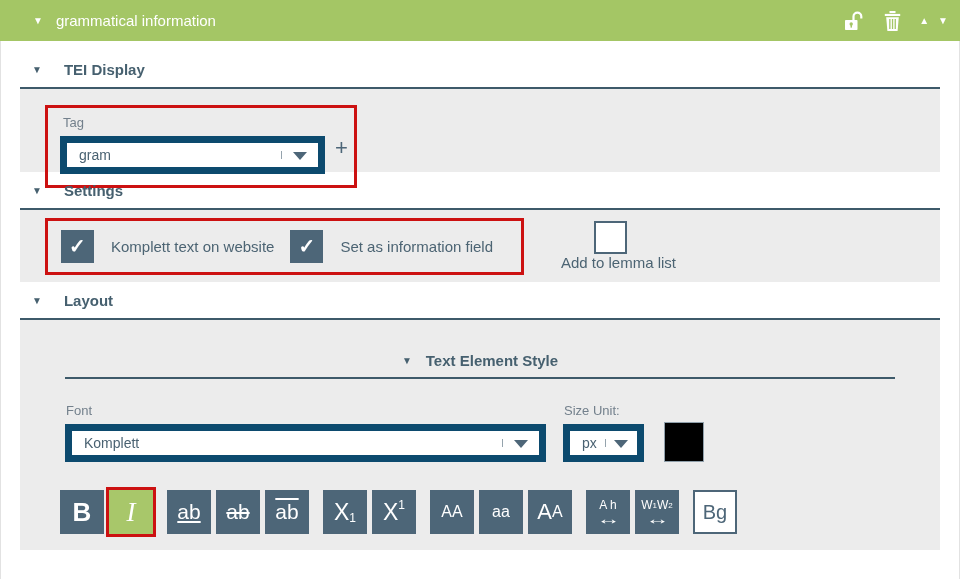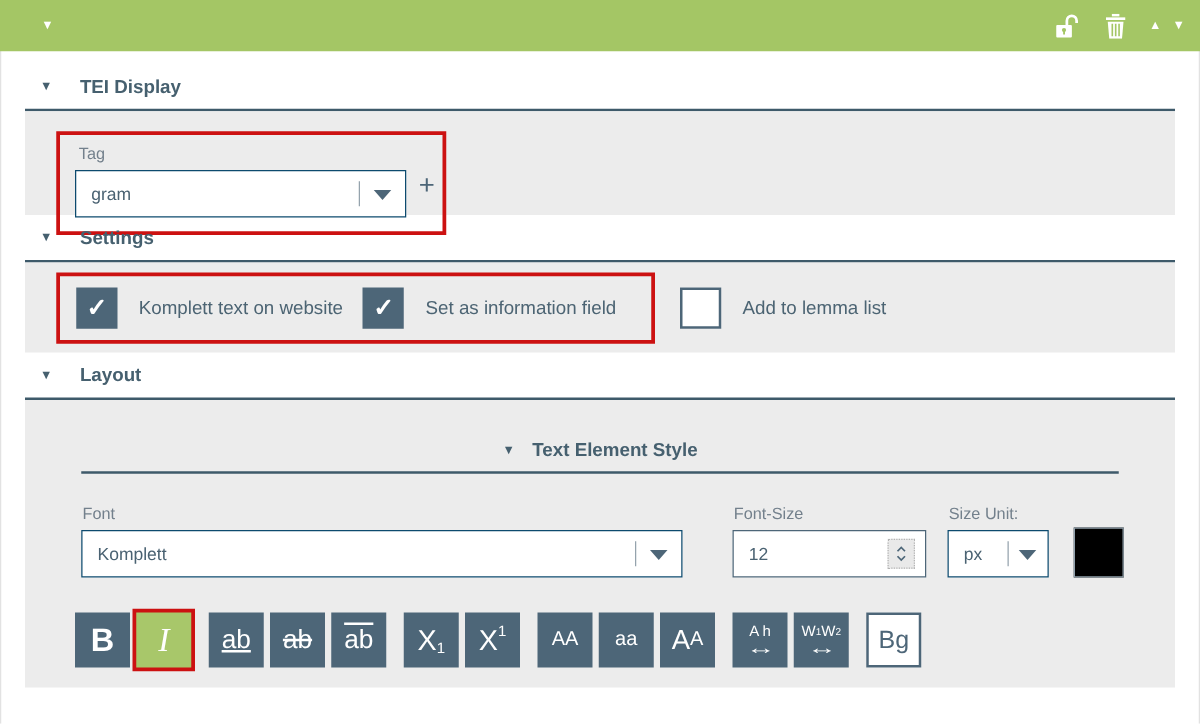--- a/index.html
+++ b/index.html
@@ -26,41 +26,41 @@
   .tri { font-size:10px; line-height:10px; margin-left:12px; margin-right:22px; color:#46606f; }
   .panel { background:#ececec; }
 
   
   .tei-panel { height:83px; padding:16px 0 0 25px; }
   .red-box { border:3px solid #cc1111; }
   .tag-red { display:inline-block; padding:7px 6px 11px 12px; }
   .field-label { font-size:13px; color:#73808c; }
   .tag-red .field-label { margin:0 0 6px 3px; }
   .tag-row { display:flex; align-items:flex-start; }
-  .select { background:#fff; border:1px solid #0c4a6e; height:38px; position:relative; display:flex;
+  .select { background:#fff; border:7px solid #0c4a6e; height:38px; position:relative; display:flex;
             align-items:center; color:#4a6272; font-size:14px; cursor:pointer; }
   .select .val { padding-left:12px; }
   .select .sep { position:absolute; right:36px; top:8px; bottom:8px; width:1px; background:#95a3ad; }
   .select .arrow { position:absolute; right:11px; top:50%; margin-top:-3px; width:0; height:0;
                    border-left:7px solid transparent; border-right:7px solid transparent; border-top:8px solid #4d6678; }
   .tag-select { width:265px; }
   .plus-btn { font-size:22px; line-height:20px; color:#4d6678; margin-left:10px; margin-top:2px;
               background:none; border:none; cursor:pointer; font-family:inherit; }
 
   
   .settings-panel { height:72px; display:flex; align-items:center; padding-left:25px; }
   .settings-red { display:flex; align-items:center; padding:9px 28px 9px 13px; }
   .cb-group { display:flex; align-items:center; cursor:pointer; }
   .cb { width:33px; height:33px; flex:0 0 33px; }
   .cb.checked { background:#4d6678; color:#fff; display:flex; align-items:center; justify-content:center;
                 font-size:20px; font-weight:bold; }
   .cb.unchecked { background:#fff; border:2px solid #4d6678; }
   .cb-label { margin-left:17px; font-size:15px; color:#4c6473; white-space:nowrap; }
   .cb-gap { margin-left:16px; }
-  .cb-outside { margin-left:20px; }
+  .cb-outside { margin-left:20px;flex-direction:column; }
 
   
   .layout-panel { height:230px; padding-top:32px; }
   .sub-head { display:flex; justify-content:center; align-items:center; color:#46606f;
               font-weight:bold; font-size:15px; cursor:pointer; }
   .sub-head .tri { margin:0 14px 0 0; }
   .sub-underline { margin:8px 45px 0; border-bottom:2px solid #3e5a6a; }
   .controls-row { display:flex; align-items:flex-end; margin:24px 0 0 45px; }
   .ctl { display:flex; flex-direction:column; }
   .ctl .field-label { margin-bottom:6px; margin-left:1px; }
@@ -102,20 +102,21 @@
   .fbtn-spacing .harrow { font-size:15px; line-height:13px; transform:scaleX(1.6); }
   .fbtn-bg { background:#fff; border:2px solid #4d6678; color:#4d6678; font-size:20px; }
 </style>
 </head>
 <body>
 
 <div class="page">
 
   <div class="green-header">
     <span class="gh-arrow">▼</span>
+    <span class="gh-title">grammatical information</span>
     <span class="gh-right">
       <span class="gh-icon gh-unlock">
         <svg width="19" height="20" viewBox="0 0 19 20">
           <rect x="1" y="9" width="12.5" height="10" rx="0.8" fill="#ffffff"></rect>
           <circle cx="7.2" cy="13" r="1.7" fill="#a4c665"></circle>
           <rect x="6.5" y="13.4" width="1.5" height="3.2" fill="#a4c665"></rect>
           <path d="M 9.5 9 V 5.6 a 3.9 3.9 0 0 1 7.8 0 v 1.8" stroke="#ffffff" stroke-width="2.2" fill="none"></path>
         </svg>
       </span>
       <span class="gh-icon gh-trash">
@@ -192,32 +193,20 @@
       <div class="controls-row">
         <div class="ctl">
           <span class="field-label">Font</span>
           <div class="select font-select">
             <span class="val">Komplett</span>
             <span class="sep"></span>
             <span class="arrow"></span>
           </div>
         </div>
 
-        <div class="ctl fs-wrap">
-          <span class="field-label">Font-Size</span>
-          <div class="fs-box">
-            <input type="text" value="12" style="">
-            <span class="spinner">
-              <svg width="12" height="14" viewBox="0 0 12 14">
-                <polyline points="3,5 6,2 9,5" fill="none" stroke="#4d6678" stroke-width="1.4"></polyline>
-                <polyline points="3,9 6,12 9,9" fill="none" stroke="#4d6678" stroke-width="1.4"></polyline>
-              </svg>
-            </span>
-          </div>
-        </div>
 
         <div class="ctl unit-wrap">
           <span class="field-label">Size Unit:</span>
           <div class="select unit-select">
             <span class="val">px</span>
             <span class="sep"></span>
             <span class="arrow"></span>
           </div>
         </div>
 

